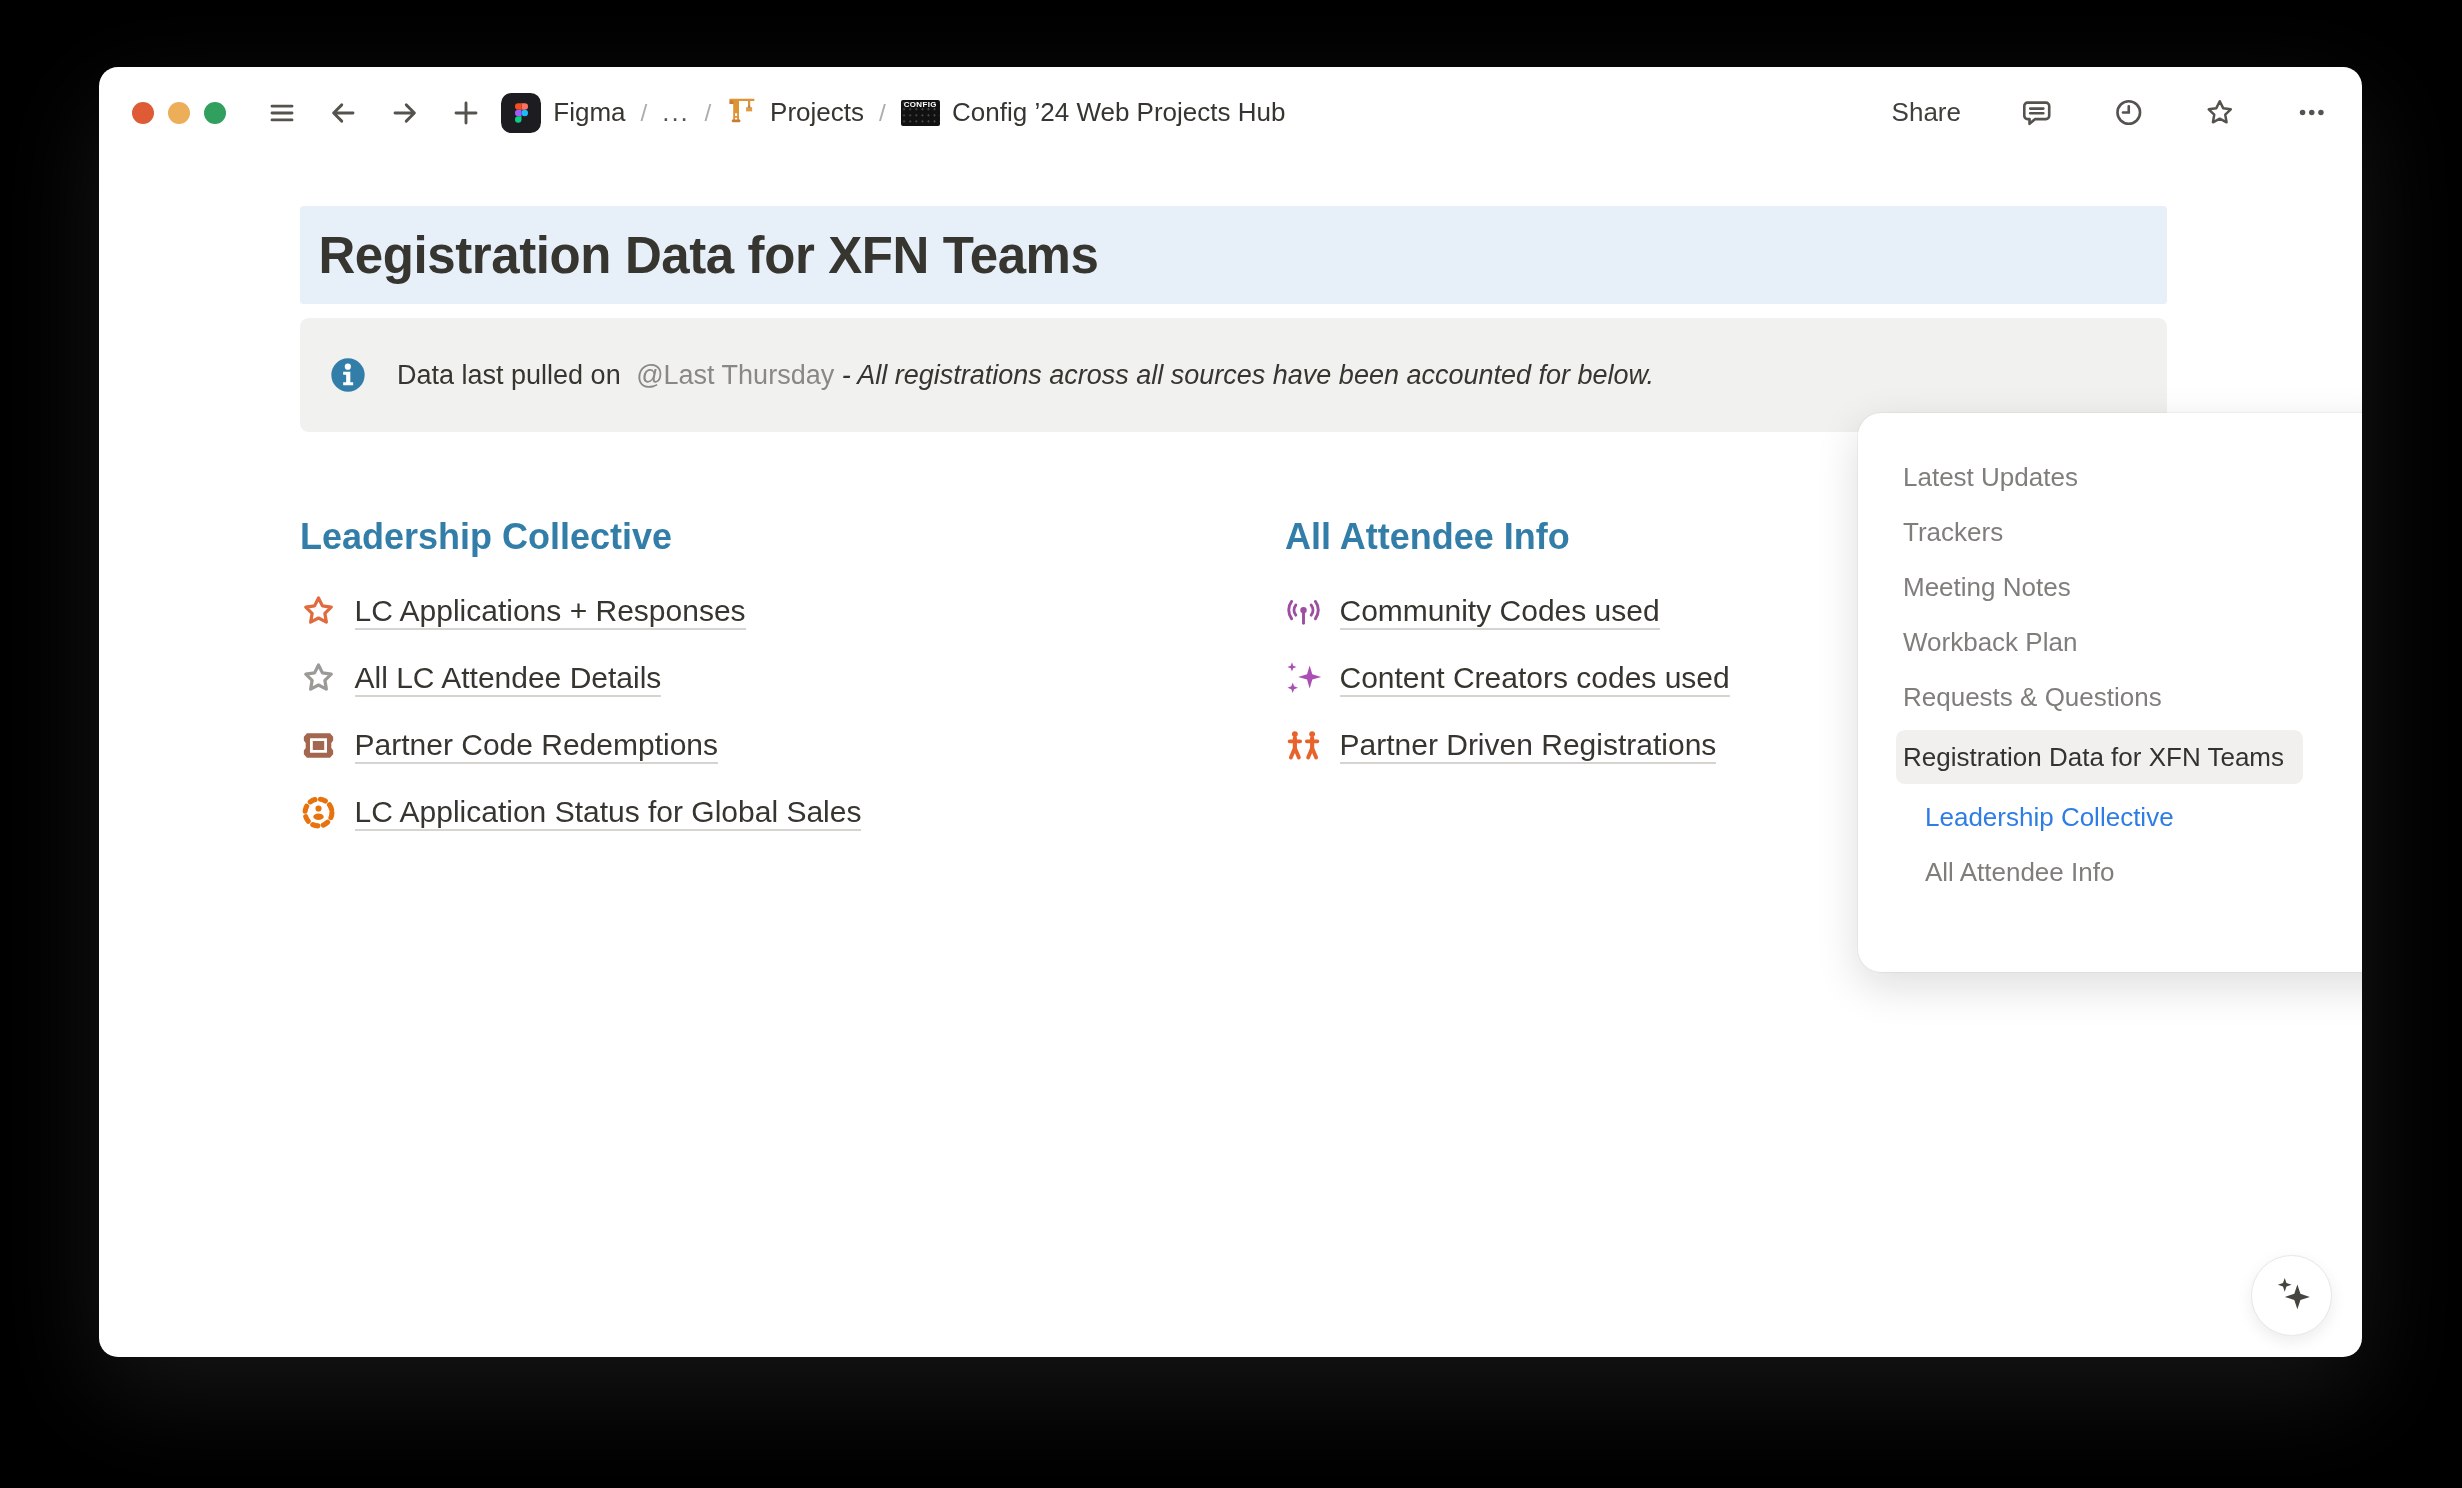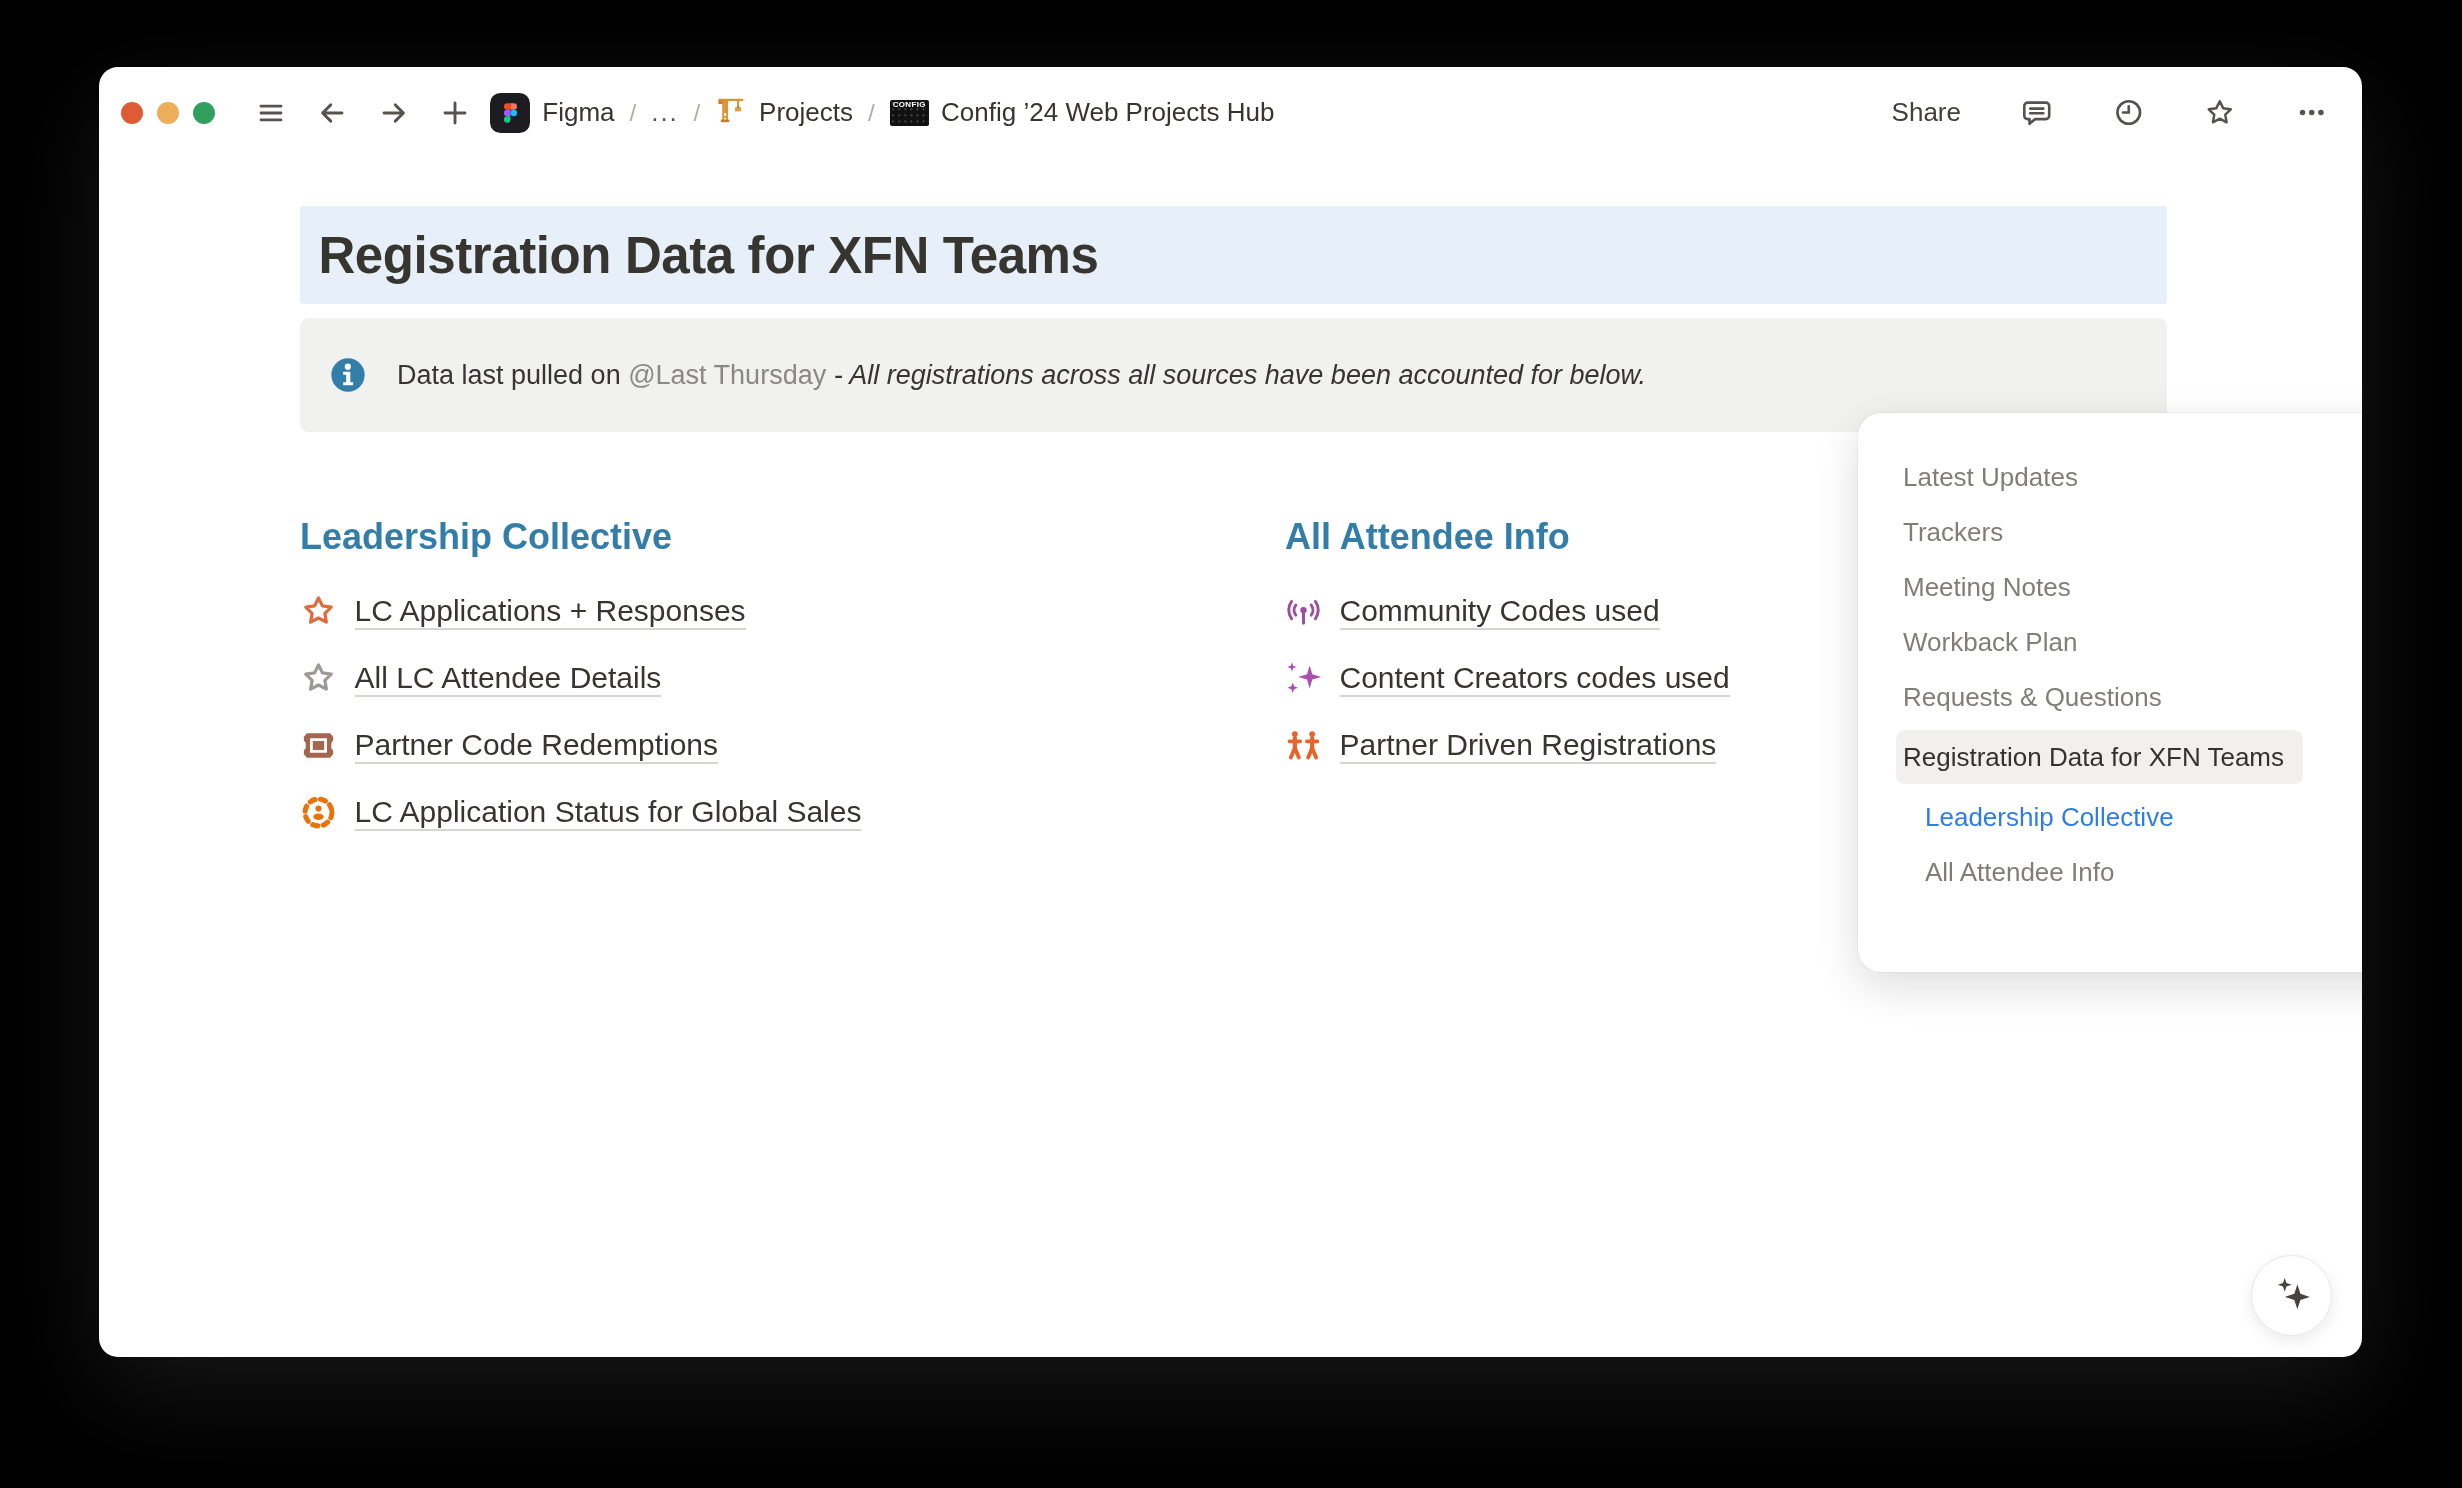--- a/index.html
+++ b/index.html
@@ -13,21 +13,21 @@
   }
   .window {
     position:absolute; left:99px; top:67px; width:2263px; height:1290px;
     background:#fff; border-radius:19px; overflow:hidden;
     box-shadow:0 35px 105px rgba(90,90,90,0.25);
   }
 
   
   .titlebar {
     position:absolute; left:0; top:0; right:0; height:91px;
-    display:flex; align-items:center; padding:0 35px 0 22px;
+    display:flex; align-items:center; padding:0 35px 0 33px;
   }
   .traffic { display:flex; align-items:center; gap:14px; }
   .light { width:22px; height:22px; border-radius:50%; }
   .light.red    { background:#DE5B35; }
   .light.yellow { background:#ECAE58; }
   .light.green  { background:#319F5D; }
   .navgroup { display:flex; align-items:center; gap:30px; margin-left:40px; }
   .tb-icon { width:31.5px; height:31.5px; display:flex; align-items:center; justify-content:center; color:#55534E; }
   .tb-icon svg { display:block; }
   .breadcrumb { display:flex; align-items:center; gap:15px; margin-left:19px; font-size:26px; color:#373530; white-space:nowrap; }
@@ -55,21 +55,21 @@
     background:#E7F0F8; border-radius:3.5px; display:flex; align-items:center;
   }
   .title-block h1 { font-size:51px; font-weight:bold; letter-spacing:-0.4px; color:#373530; padding-left:18.4px; }
 
   .callout {
     position:absolute; left:201px; top:251px; width:1867px; height:114px;
     background:#F1F1EF; border-radius:8.8px; display:flex; align-items:center;
   }
   .callout .info { margin-left:28px; width:40px; height:40px; flex:none; }
   .callout-text { margin-left:29px; font-size:27px; line-height:37px; }
-  .callout-text .mention { color:#8A8884; }
+  .callout-text .mention { color:#8A8884;margin-left:8px; }
   .callout-text .note { font-style:italic; color:#373530; }
 
   .col { position:absolute; top:448px; }
   .col.left  { left:201px; }
   .col.right { left:1186px; }
   .col h2 { font-size:36px; line-height:44px; font-weight:bold; color:#337EA9; margin-bottom:19px; }
   .link-row { display:flex; align-items:center; gap:17.5px; height:67px; cursor:default; }
   .li-icon { width:37px; height:37px; flex:none; display:flex; align-items:center; justify-content:center; }
   .link-text {
     font-size:30px; color:#373530;

